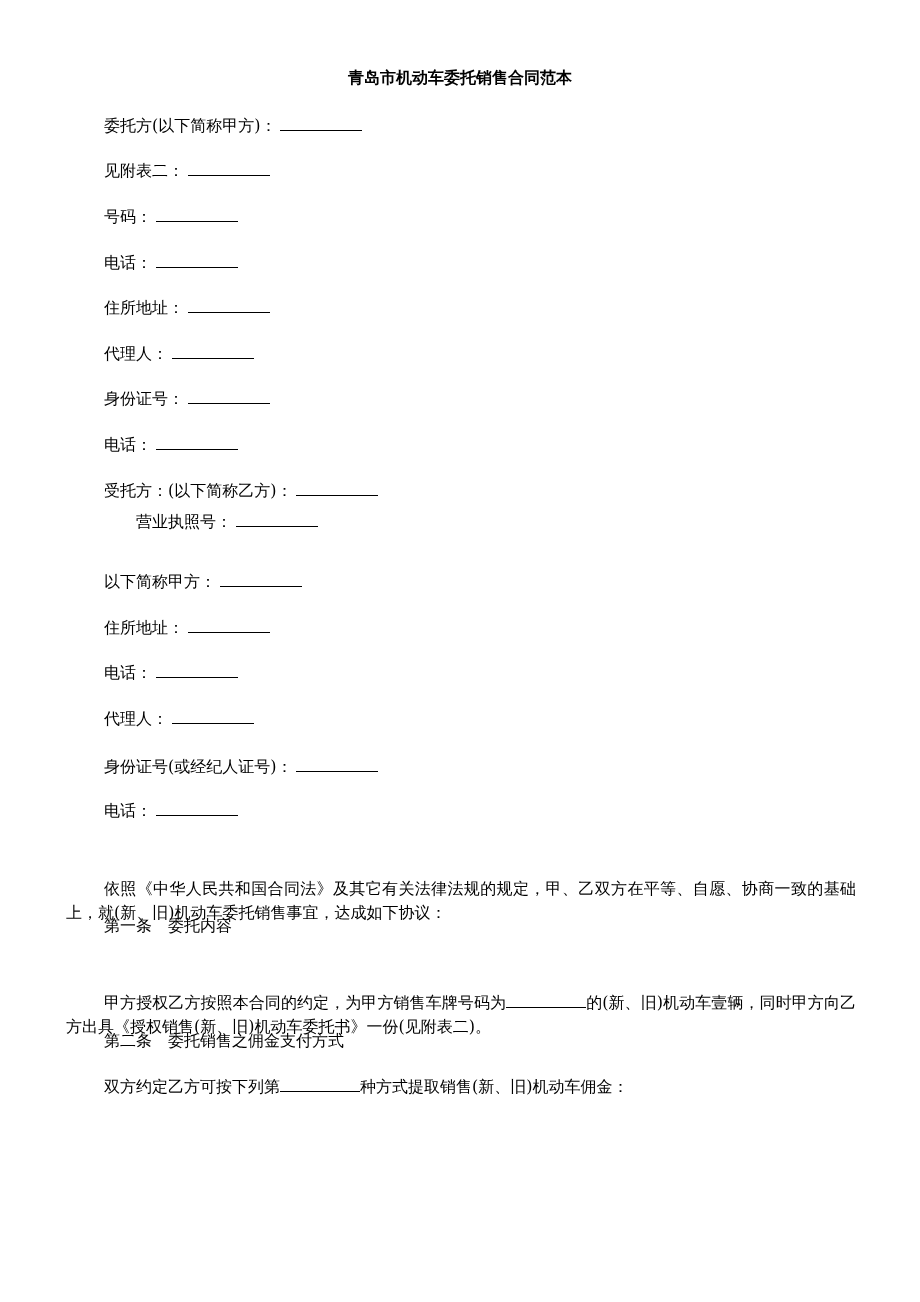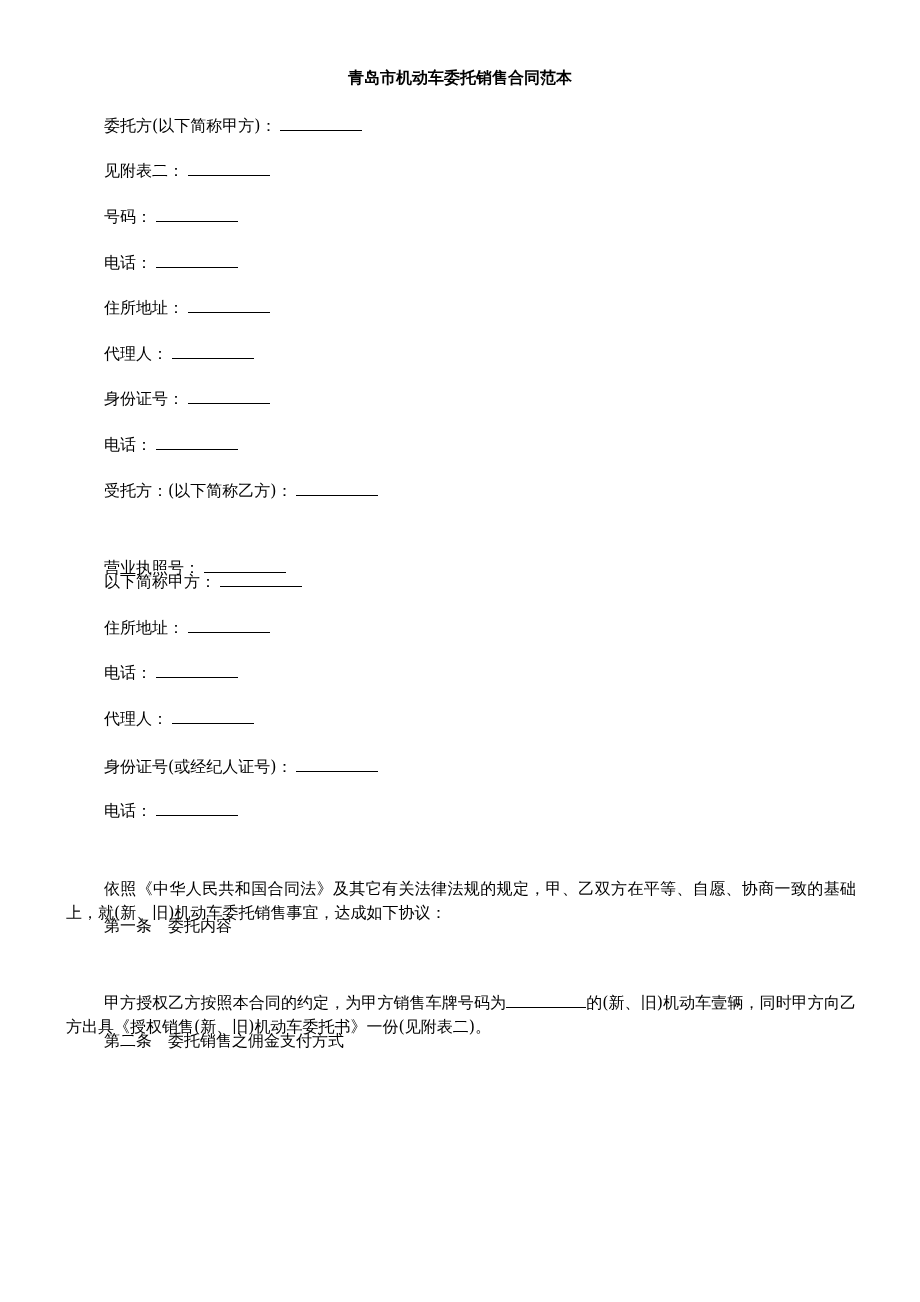--- a/index.html
+++ b/index.html
@@ -22,31 +22,32 @@
   <div id="fields">
       <div class="line" style="top: 116px;"><span>委托方(以下简称甲方)：</span><span class="blank"></span></div>
       <div class="line" style="top: 161px;"><span>见附表二：</span><span class="blank"></span></div>
       <div class="line" style="top: 207px;"><span>号码：</span><span class="blank"></span></div>
       <div class="line" style="top: 253px;"><span>电话：</span><span class="blank"></span></div>
       <div class="line" style="top: 298px;"><span>住所地址：</span><span class="blank"></span></div>
       <div class="line" style="top: 344px;"><span>代理人：</span><span class="blank"></span></div>
       <div class="line" style="top: 389px;"><span>身份证号：</span><span class="blank"></span></div>
       <div class="line" style="top: 435px;"><span>电话：</span><span class="blank"></span></div>
       <div class="line" style="top: 481px;"><span>受托方：(以下简称乙方)：</span><span class="blank"></span></div>
-      <div class="line" style="top: 558px;"><span>营业执照号：</span><span class="blank"></span></div>
+      <div class="line" style="top: 512px; margin-left: 32px;"><span>营业执照号：</span><span class="blank"></span></div>
       <div class="line" style="top: 572px;"><span>以下简称甲方：</span><span class="blank"></span></div>
       <div class="line" style="top: 618px;"><span>住所地址：</span><span class="blank"></span></div>
       <div class="line" style="top: 663px;"><span>电话：</span><span class="blank"></span></div>
       <div class="line" style="top: 709px;"><span>代理人：</span><span class="blank"></span></div>
       <div class="line" style="top: 757px;"><span>身份证号(或经纪人证号)：</span><span class="blank"></span></div>
       <div class="line" style="top: 801px;"><span>电话：</span><span class="blank"></span></div>
     </div>
 
   <div class="para" style="top:846px;">依照《中华人民共和国合同法》及其它有关法律法规的规定，甲、乙双方在平等、自愿、协商一致的基础上，就(新、旧)机动车委托销售事宜，达成如下协议：</div>
 
   <div class="line" style="top:916px;">第一条　委托内容</div>
 
   <div class="para" style="top:960px;"><span>甲方授权乙方按照本合同的约定，为甲方销售车牌号码为</span><span class="blank-inline"></span><span>的(新、旧)机动车壹辆，同时甲方向乙方出具《授权销售(新、旧)机动车委托书》一份(见附表二)。</span></div>
 
   <div class="line" style="top:1031px;">第二条　委托销售之佣金支付方式</div>
 
+  <div class="line" style="top:1077px;"><span>双方约定乙方可按下列第</span><span class="blank-inline"></span><span>种方式提取销售(新、旧)机动车佣金：</span></div>
 
 </div>
 
 </body></html>

